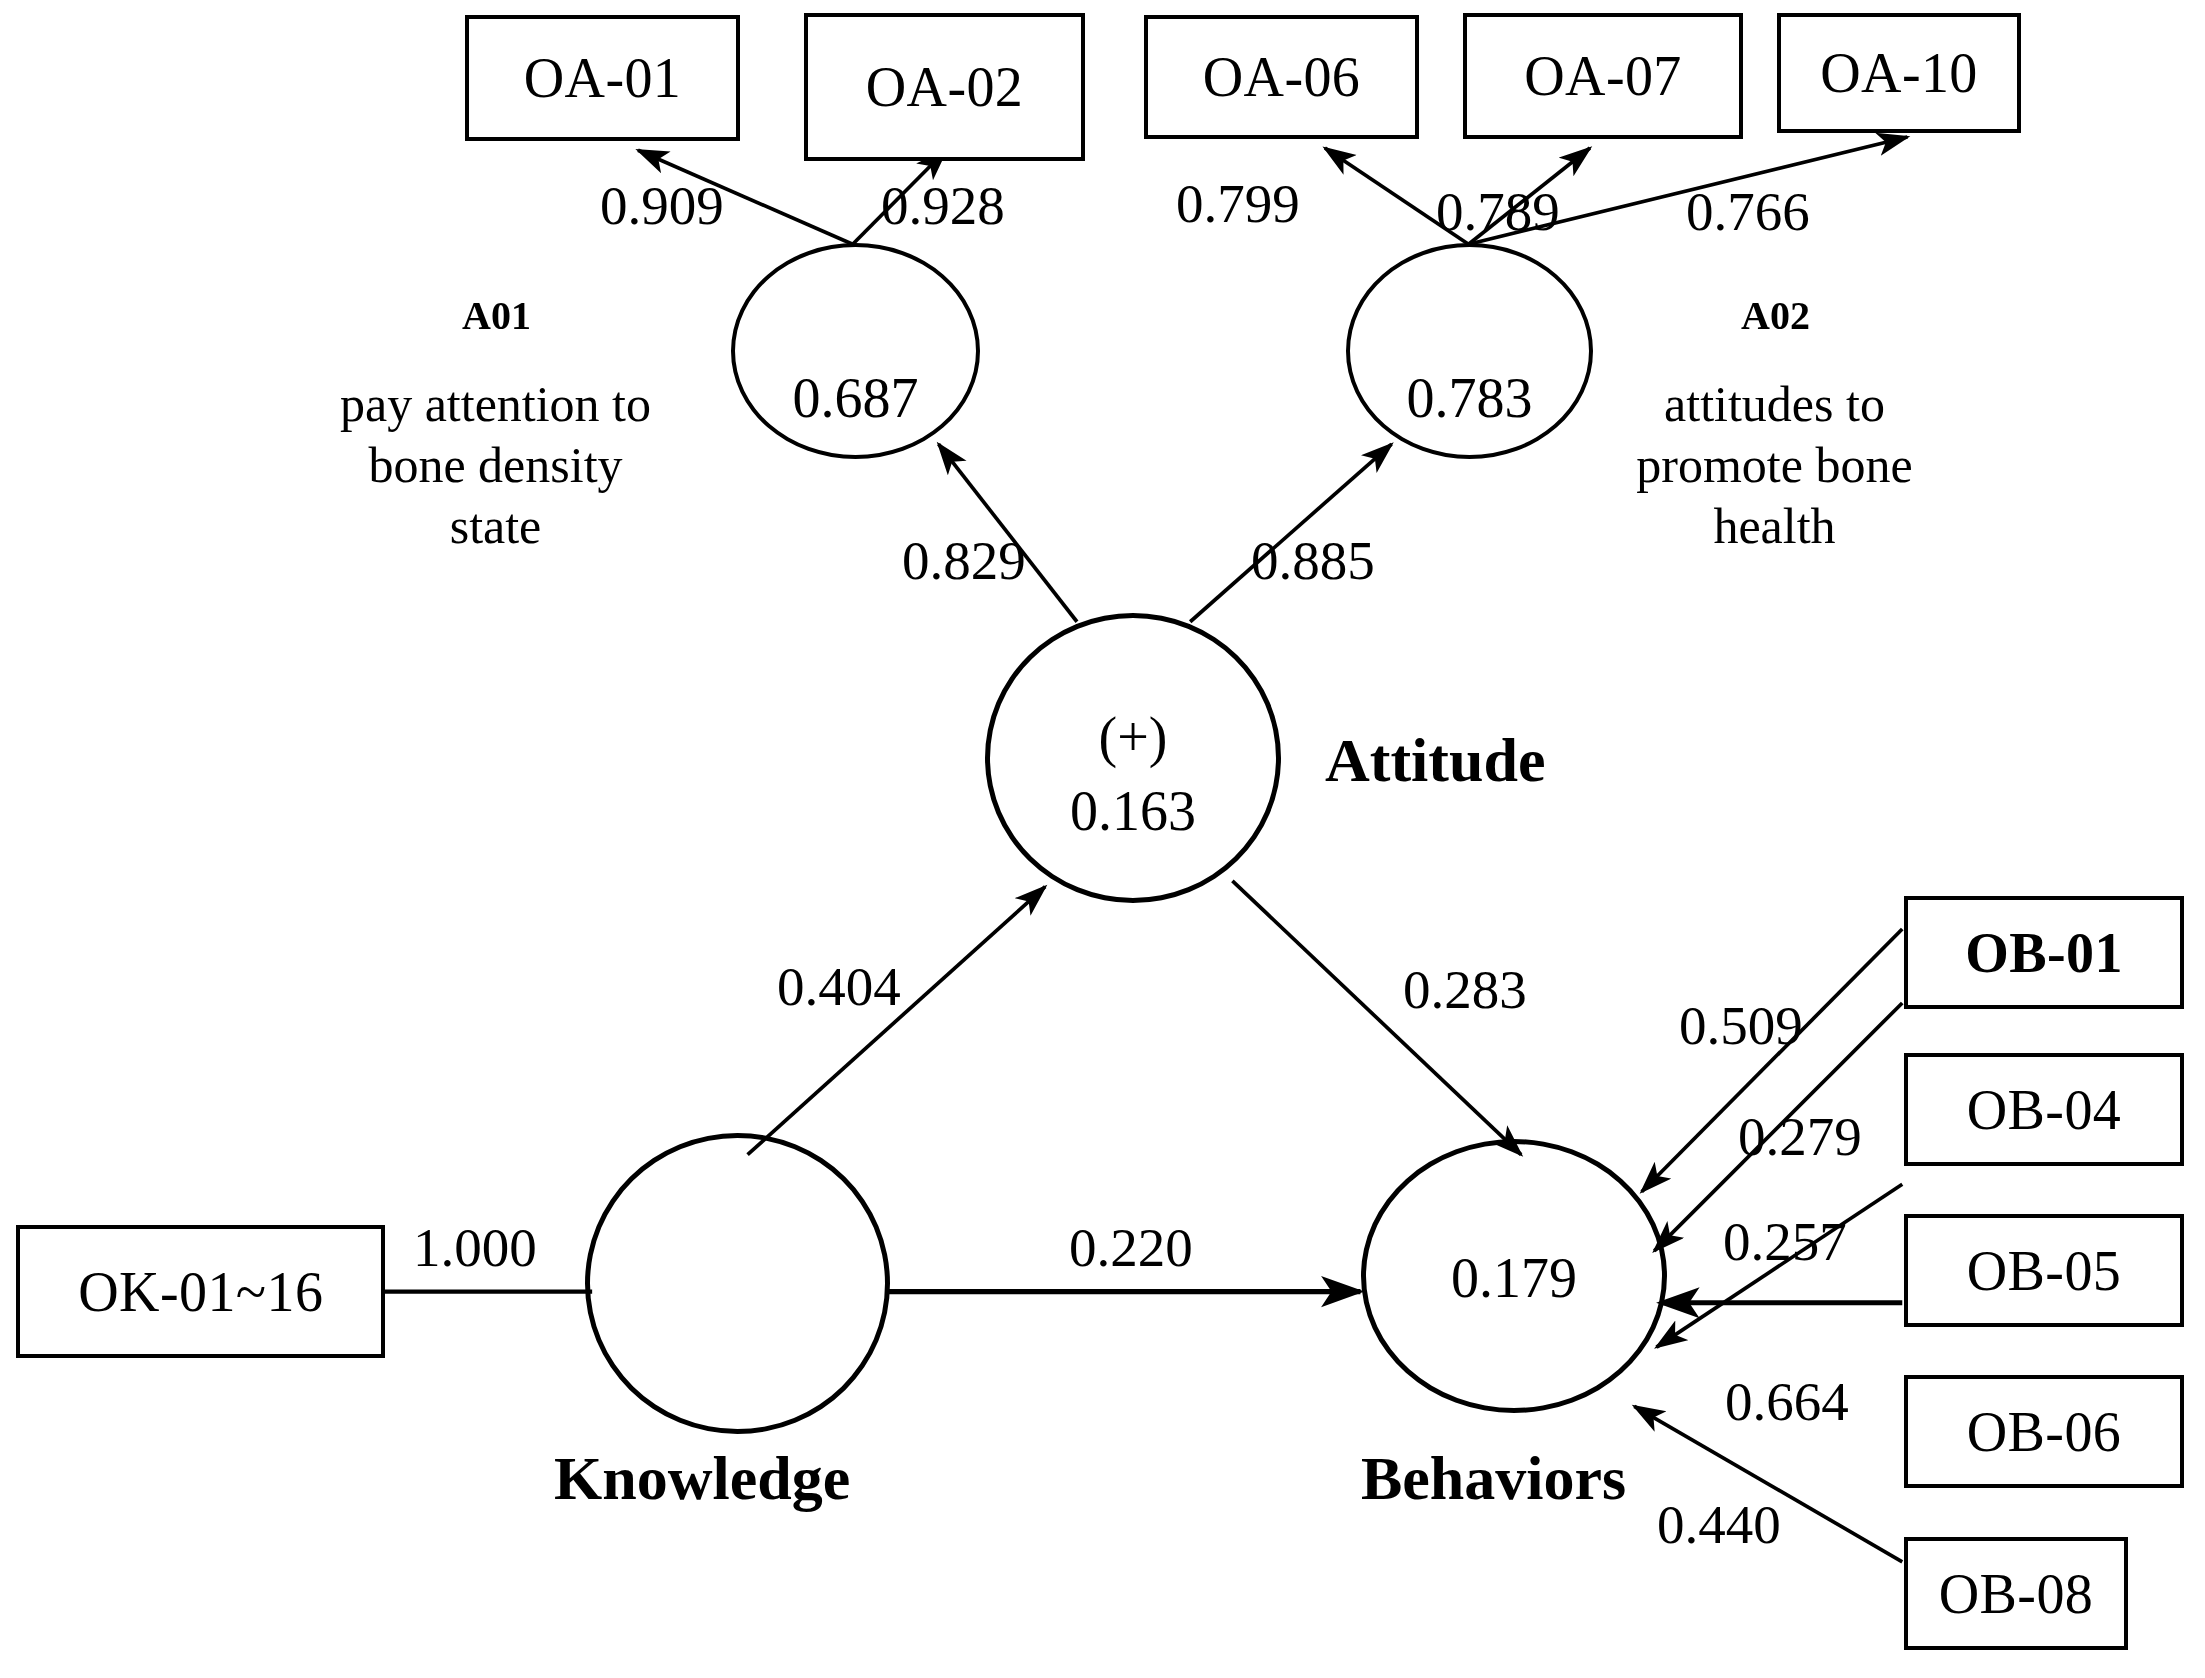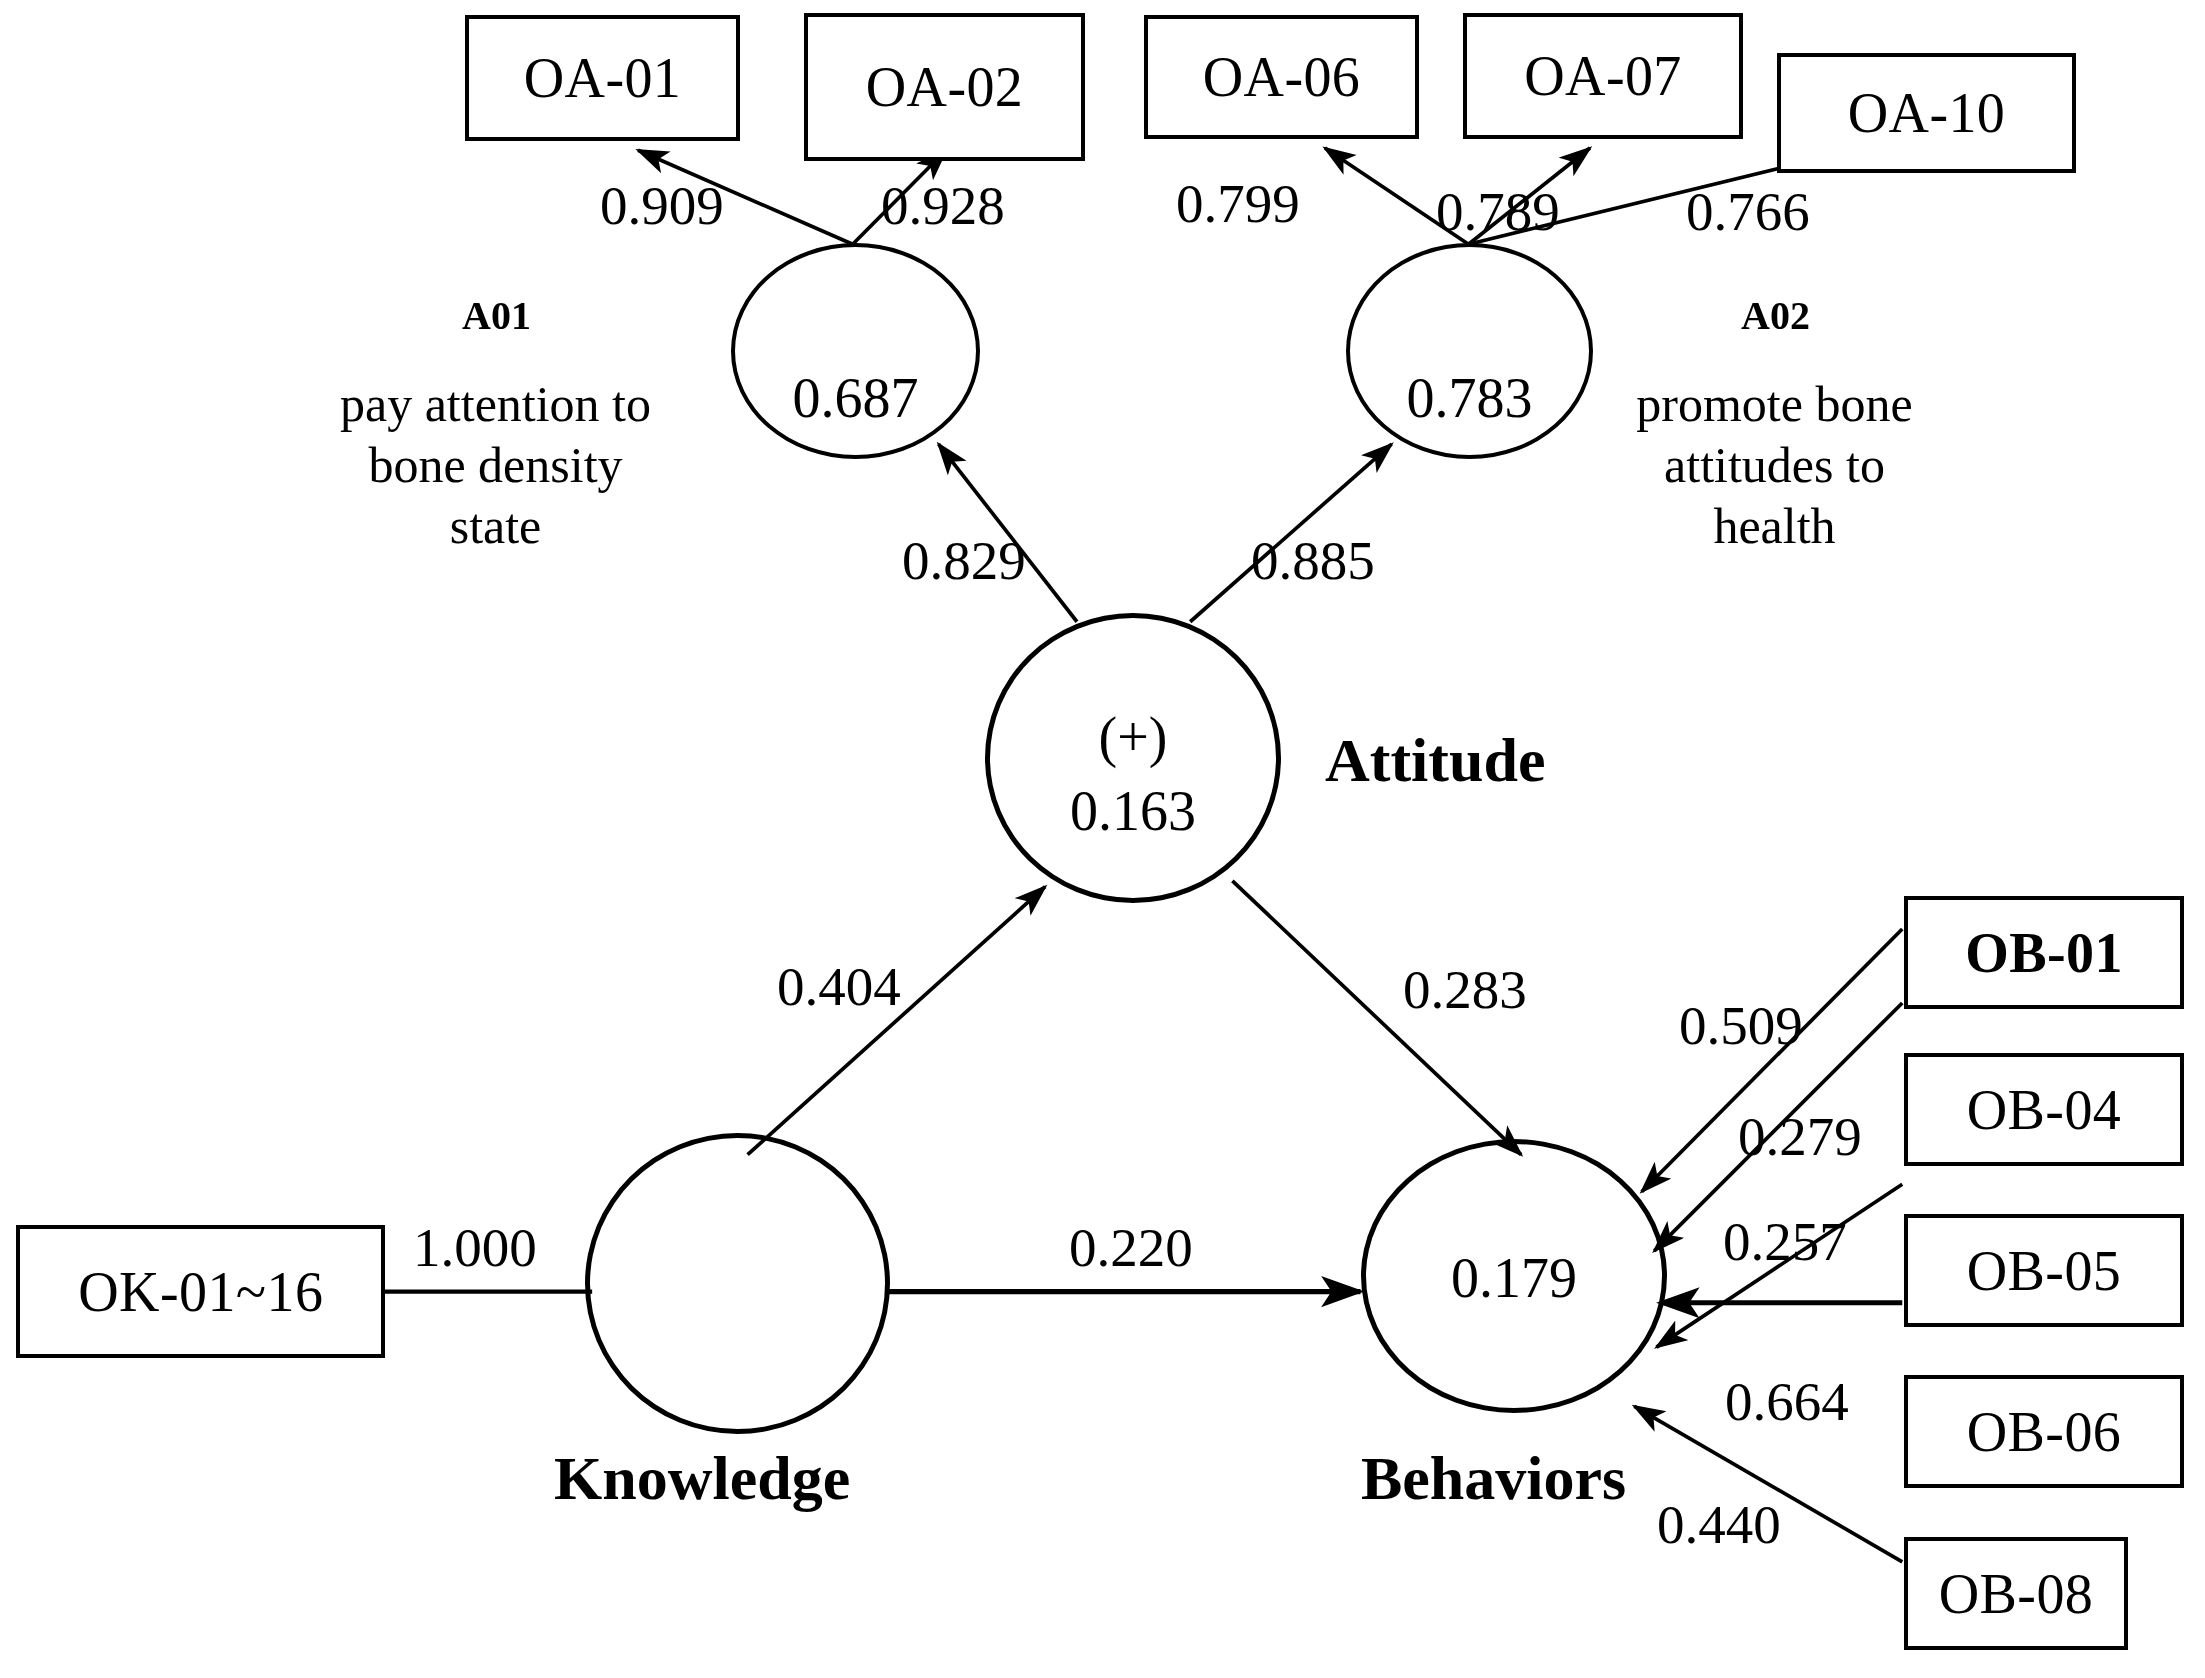--- a/index.html
+++ b/index.html
@@ -135,21 +135,21 @@
   </div>
   <div class="obox" style="left:804px;top:13.3px;width:281px;height:148px;">
     <span>OA-02</span>
   </div>
   <div class="obox" style="left:1144px;top:15px;width:275px;height:124px;">
     <span>OA-06</span>
   </div>
   <div class="obox" style="left:1463px;top:13.3px;width:280px;height:126px;">
     <span>OA-07</span>
   </div>
-  <div class="obox" style="left:1777px;top:13.3px;width:299px;height:120px;margin-top:40px;">
+  <div class="obox" style="left:1777px;top:13.3px;width:244px;height:120px;">
     <span>OA-10</span>
   </div>
 
   <div class="obox" style="left:16.3px;top:1225px;width:369px;height:133px;">
     <span>OK-01~16</span>
   </div>
 
   <div class="obox" style="left:1904px;top:896px;width:280px;height:113px;font-weight:bold;">
     <span>OB-01</span>
   </div>
@@ -187,22 +187,22 @@
 
   <div class="fac-title" style="left:289px;top:296px;width:415px;">A01</div>
   <div class="fac-desc" style="left:244px;top:374px;width:503px;">
     <div>pay attention to</div>
     <div>bone density</div>
     <div>state</div>
   </div>
 
   <div class="fac-title" style="left:1568px;top:296px;width:415px;">A02</div>
   <div class="fac-desc" style="left:1523px;top:374px;width:503px;">
+    <div>attitudes to</div>
     <div>promote bone</div>
-    <div>attitudes to</div>
     <div>health</div>
   </div>
 
   <div class="coef" style="left:600px;top:178px;">0.909</div>
   <div class="coef" style="left:881px;top:178px;">0.928</div>
 
   <div class="coef" style="left:1176px;top:176px;">0.799</div>
   <div class="coef" style="left:1436px;top:184px;">0.789</div>
   <div class="coef" style="left:1686px;top:184px;">0.766</div>
 

